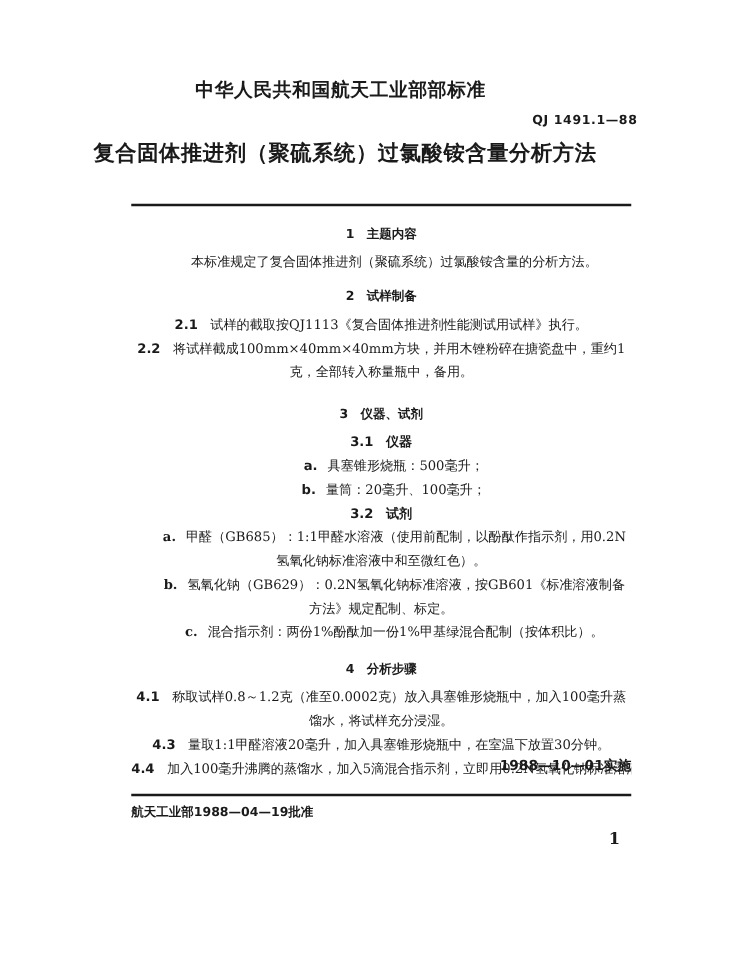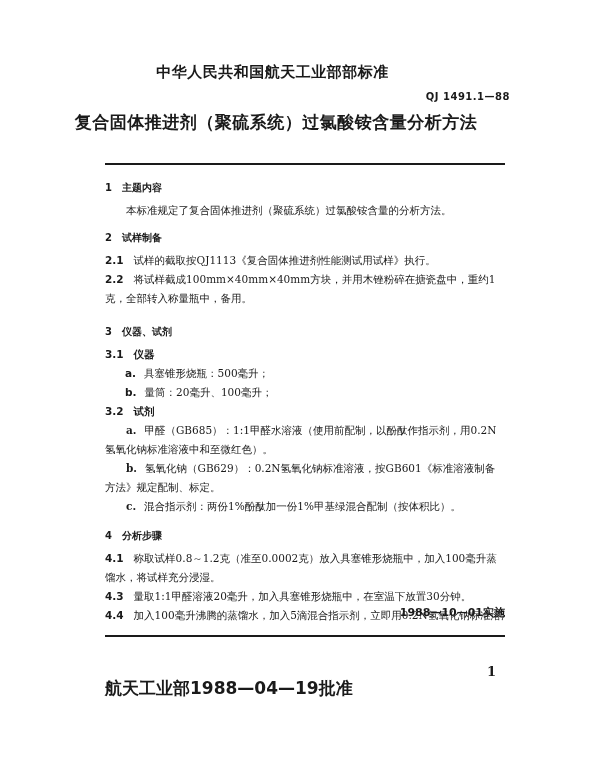--- a/index.html
+++ b/index.html
@@ -1,31 +1,31 @@
 <!DOCTYPE html>
 <html><head>
 <meta charset="utf-8">
 <style>
   html, body { margin: 0; padding: 0; background: #ffffff; }
   body { width: 600px; height: 776px; position: relative; overflow: hidden;
          font-family: "DejaVu Sans", "Liberation Sans", sans-serif; color: #1a1a1a; }
-  .abs { position: absolute; }
+  .abs { position: absolute; text-align: center; }
   .org { left: 0; width: 545px; top: 63px; text-align: center; font-size: 15px; font-weight: bold; letter-spacing: 0.5px; }
   .code { right: 90px; top: 91px; font-size: 10px; font-weight: bold; letter-spacing: 0.5px; }
   .title { left: 0; width: 552px; top: 111px; text-align: center; font-size: 17px; font-weight: bold; letter-spacing: 0.5px; }
   .rule { left: 105px; width: 400px; height: 2px; background: #1a1a1a; }
   .body { left: 105px; width: 400px; top: 170px; font-size: 10.5px; line-height: 19px; font-family: "DejaVu Serif", "Liberation Serif", serif; }
   .body p { margin: 0; }
   .indent { text-indent: 21px; }
   .h1 { font-weight: bold; font-family: "DejaVu Sans", sans-serif; font-size: 10px; margin-top: 8px !important; margin-bottom: 4px !important; }
   .h2 { font-weight: bold; font-family: "DejaVu Sans", sans-serif; font-size: 10.5px; }
   .num { font-weight: bold; font-family: "DejaVu Sans", sans-serif; margin-right: 10px; }
   .item { padding-left: 20px; }
   .item .lbl { font-weight: bold; font-family: "DejaVu Sans", sans-serif; margin-right: 8px; }
-  .foot-left { left: 105px; top: 677px; font-size: 17px; font-weight: bold; }
+  .foot-left { left: 105px; top: 643px; font-size: 10px; font-weight: bold; }
   .foot-right { right: 95px; top: 605px; font-size: 11px; font-weight: bold; }
   .pageno { right: 104px; top: 664px; font-size: 13px; font-weight: bold; font-family: "DejaVu Serif", serif; }
 </style>
 </head>
 <body>
 
 <div class="abs org">中华人民共和国航天工业部部标准</div>
 <div class="abs code">QJ 1491.1—88</div>
 <div class="abs title">复合固体推进剂（聚硫系统）过氯酸铵含量分析方法</div>
 

